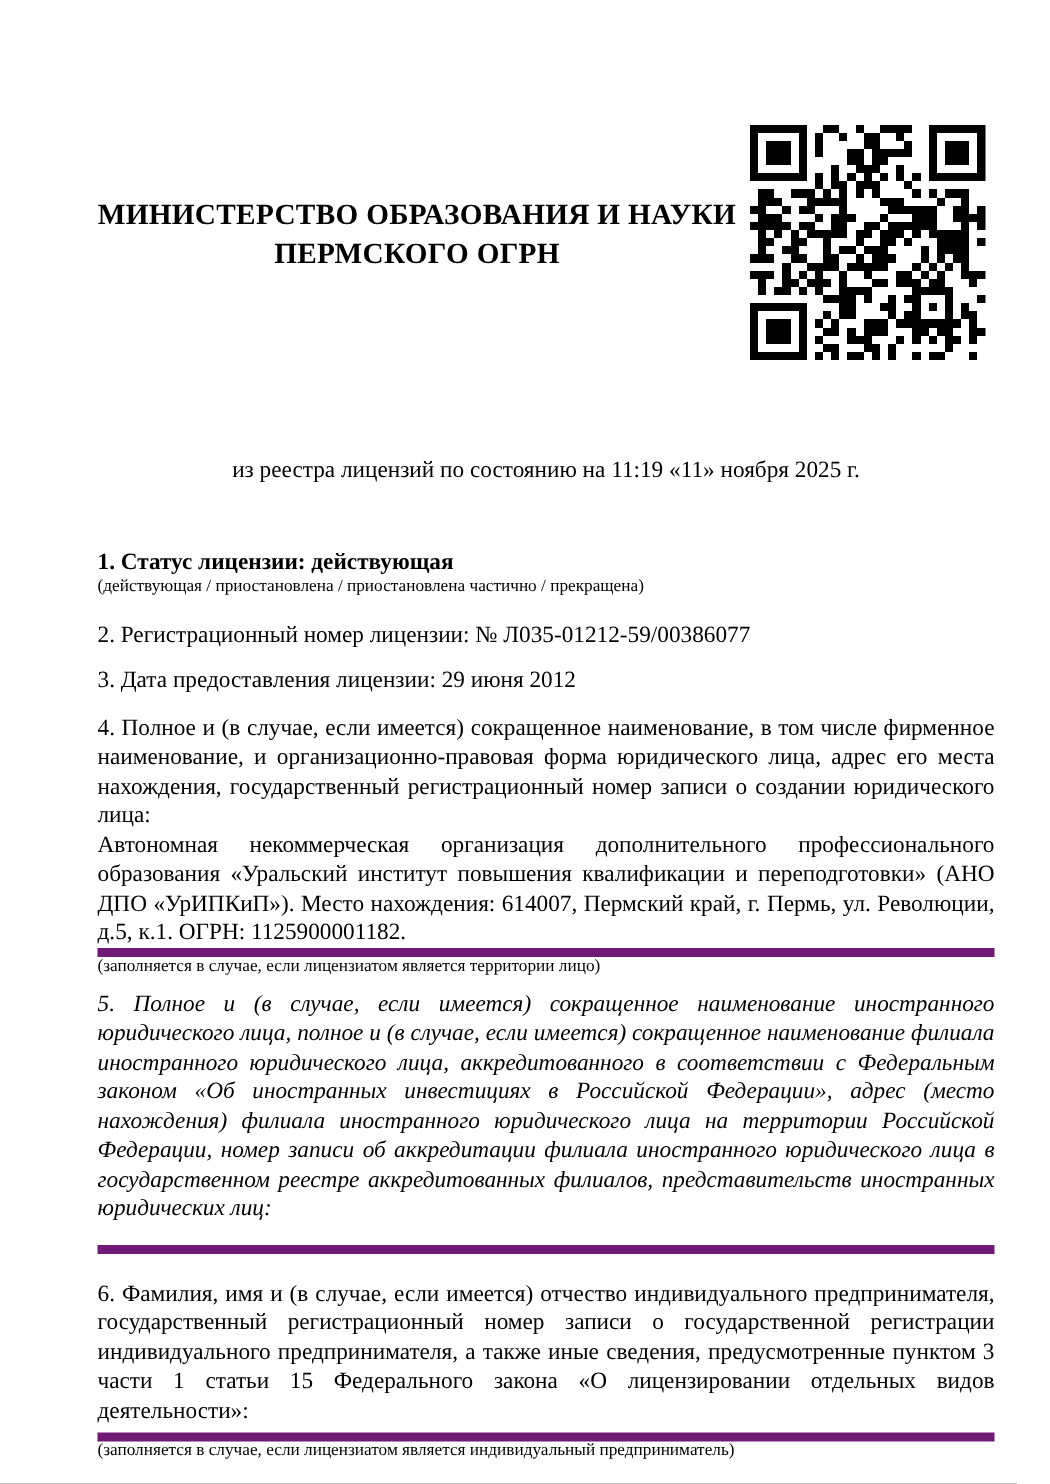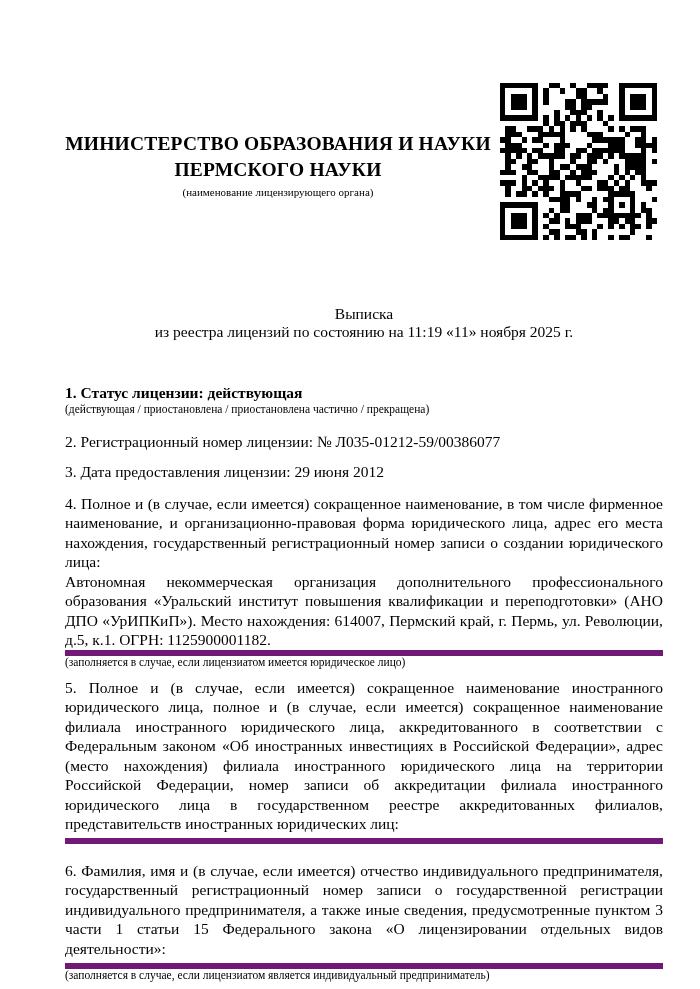--- a/index.html
+++ b/index.html
@@ -59,21 +59,21 @@
     text-align: left;
     font-size: 11.5px;
     line-height: 13px;
   }
   .mt-item1 { margin-top: 42px; font-weight: bold; }
   .mt-item2 { margin-top: 16px; }
   .mt-item3 { margin-top: 11px; }
   .mt-item4 { margin-top: 12px; }
   .mt-item5 { margin-top: 9px; }
   .mt-item6 { margin-top: 17px; }
-  .pad-b3 { padding-bottom: 4px; }
+  .pad-b3 { padding-bottom: 14px; font-style: italic; }
   .pad-b5 { padding-bottom: 5px; }
 </style>
 </head>
 <body>
 
 <div class="page">
 
   <div class="qr-wrap">
     <svg id="qr-svg" viewBox="0 0 29 29" xmlns="http://www.w3.org/2000/svg">
         <rect x="0" y="0" width="29" height="29" fill="#ffffff"></rect>
@@ -496,43 +496,41 @@
         <rect x="17" y="28" width="1" height="1" fill="#000000"></rect>
         <rect x="20" y="28" width="1" height="1" fill="#000000"></rect>
         <rect x="22" y="28" width="1" height="1" fill="#000000"></rect>
         <rect x="23" y="28" width="1" height="1" fill="#000000"></rect>
         <rect x="27" y="28" width="1" height="1" fill="#000000"></rect>
       </svg>
   </div>
 
   <div class="org-header">
     <div class="org-line">МИНИСТЕРСТВО ОБРАЗОВАНИЯ И НАУКИ</div>
-    <div class="org-line">ПЕРМСКОГО НАУКИ</div>
-    <div class="org-caption">(наименование лицензирующего органа)</div>
+    <div class="org-line">ПЕРМСКОГО ОГРН</div>
   </div>
 
   <div class="content">
 
     <div class="doc-title">
-      <div>Выписка</div>
       <div>из реестра лицензий по состоянию на 11:19 «11» ноября 2025 г.</div>
     </div>
 
     <div class="item mt-item1">1. Статус лицензии: действующая</div>
     <div class="caption">(действующая / приостановлена / приостановлена частично / прекращена)</div>
 
     <div class="item mt-item2">2. Регистрационный номер лицензии: № Л035-01212-59/00386077</div>
 
     <div class="item mt-item3">3. Дата предоставления лицензии: 29 июня 2012</div>
 
     <div class="item mt-item4 ruled">
       <div class="jtext">4. Полное и (в случае, если имеется) сокращенное наименование, в том числе фирменное наименование, и организационно-правовая форма юридического лица, адрес его места нахождения, государственный регистрационный номер записи о создании юридического лица:</div>
       <div class="jtext">Автономная некоммерческая организация дополнительного профессионального образования «Уральский институт повышения квалификации и переподготовки» (АНО ДПО «УрИПКиП»). Место нахождения: 614007, Пермский край, г. Пермь, ул. Революции, д.5, к.1. ОГРН: 1125900001182.</div>
     </div>
-    <div class="caption">(заполняется в случае, если лицензиатом имеется юридическое лицо)</div>
+    <div class="caption">(заполняется в случае, если лицензиатом является территории лицо)</div>
 
     <div class="item mt-item5 ruled pad-b3 jtext">5. Полное и (в случае, если имеется) сокращенное наименование иностранного юридического лица, полное и (в случае, если имеется) сокращенное наименование филиала иностранного юридического лица, аккредитованного в соответствии с Федеральным законом «Об иностранных инвестициях в Российской Федерации», адрес (место нахождения) филиала иностранного юридического лица на территории Российской Федерации, номер записи об аккредитации филиала иностранного юридического лица в государственном реестре аккредитованных филиалов, представительств иностранных юридических лиц:</div>
 
     <div class="item mt-item6 ruled pad-b5 jtext">6. Фамилия, имя и (в случае, если имеется) отчество индивидуального предпринимателя, государственный регистрационный номер записи о государственной регистрации индивидуального предпринимателя, а также иные сведения, предусмотренные пунктом 3 части 1 статьи 15 Федерального закона «О лицензировании отдельных видов деятельности»:</div>
     <div class="caption">(заполняется в случае, если лицензиатом является индивидуальный предприниматель)</div>
 
   </div>
 </div>
 
 </body></html>

